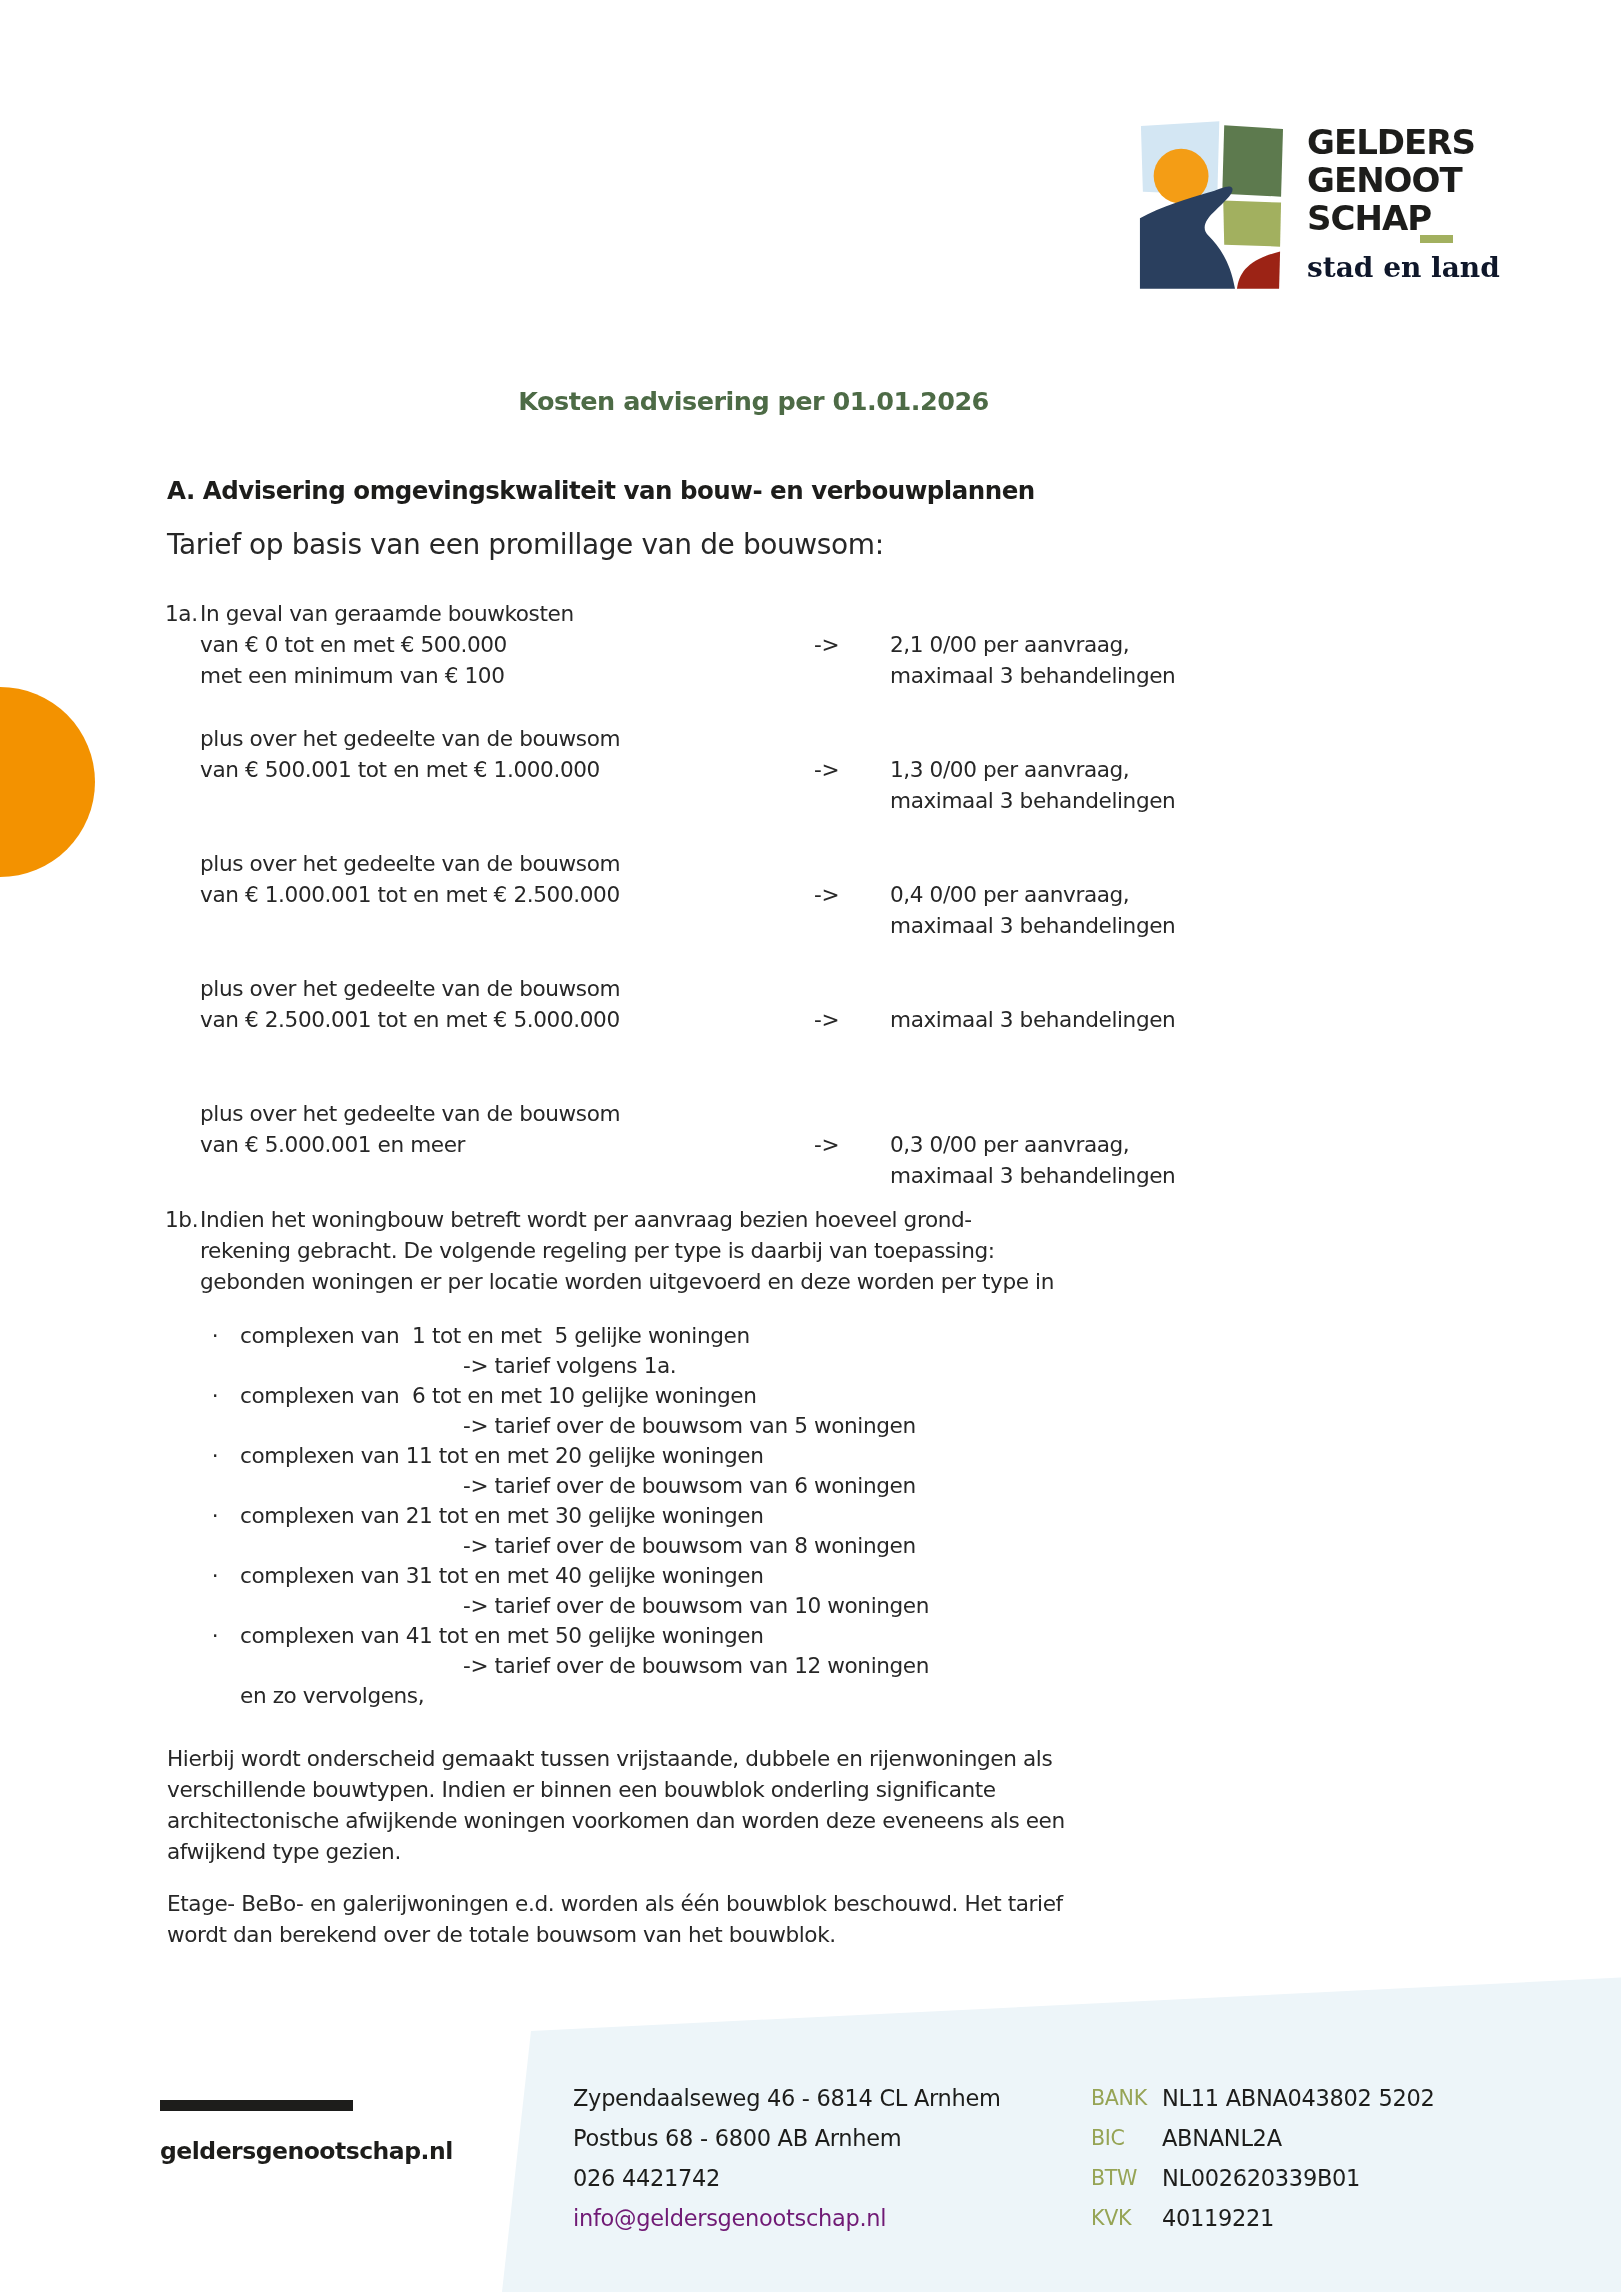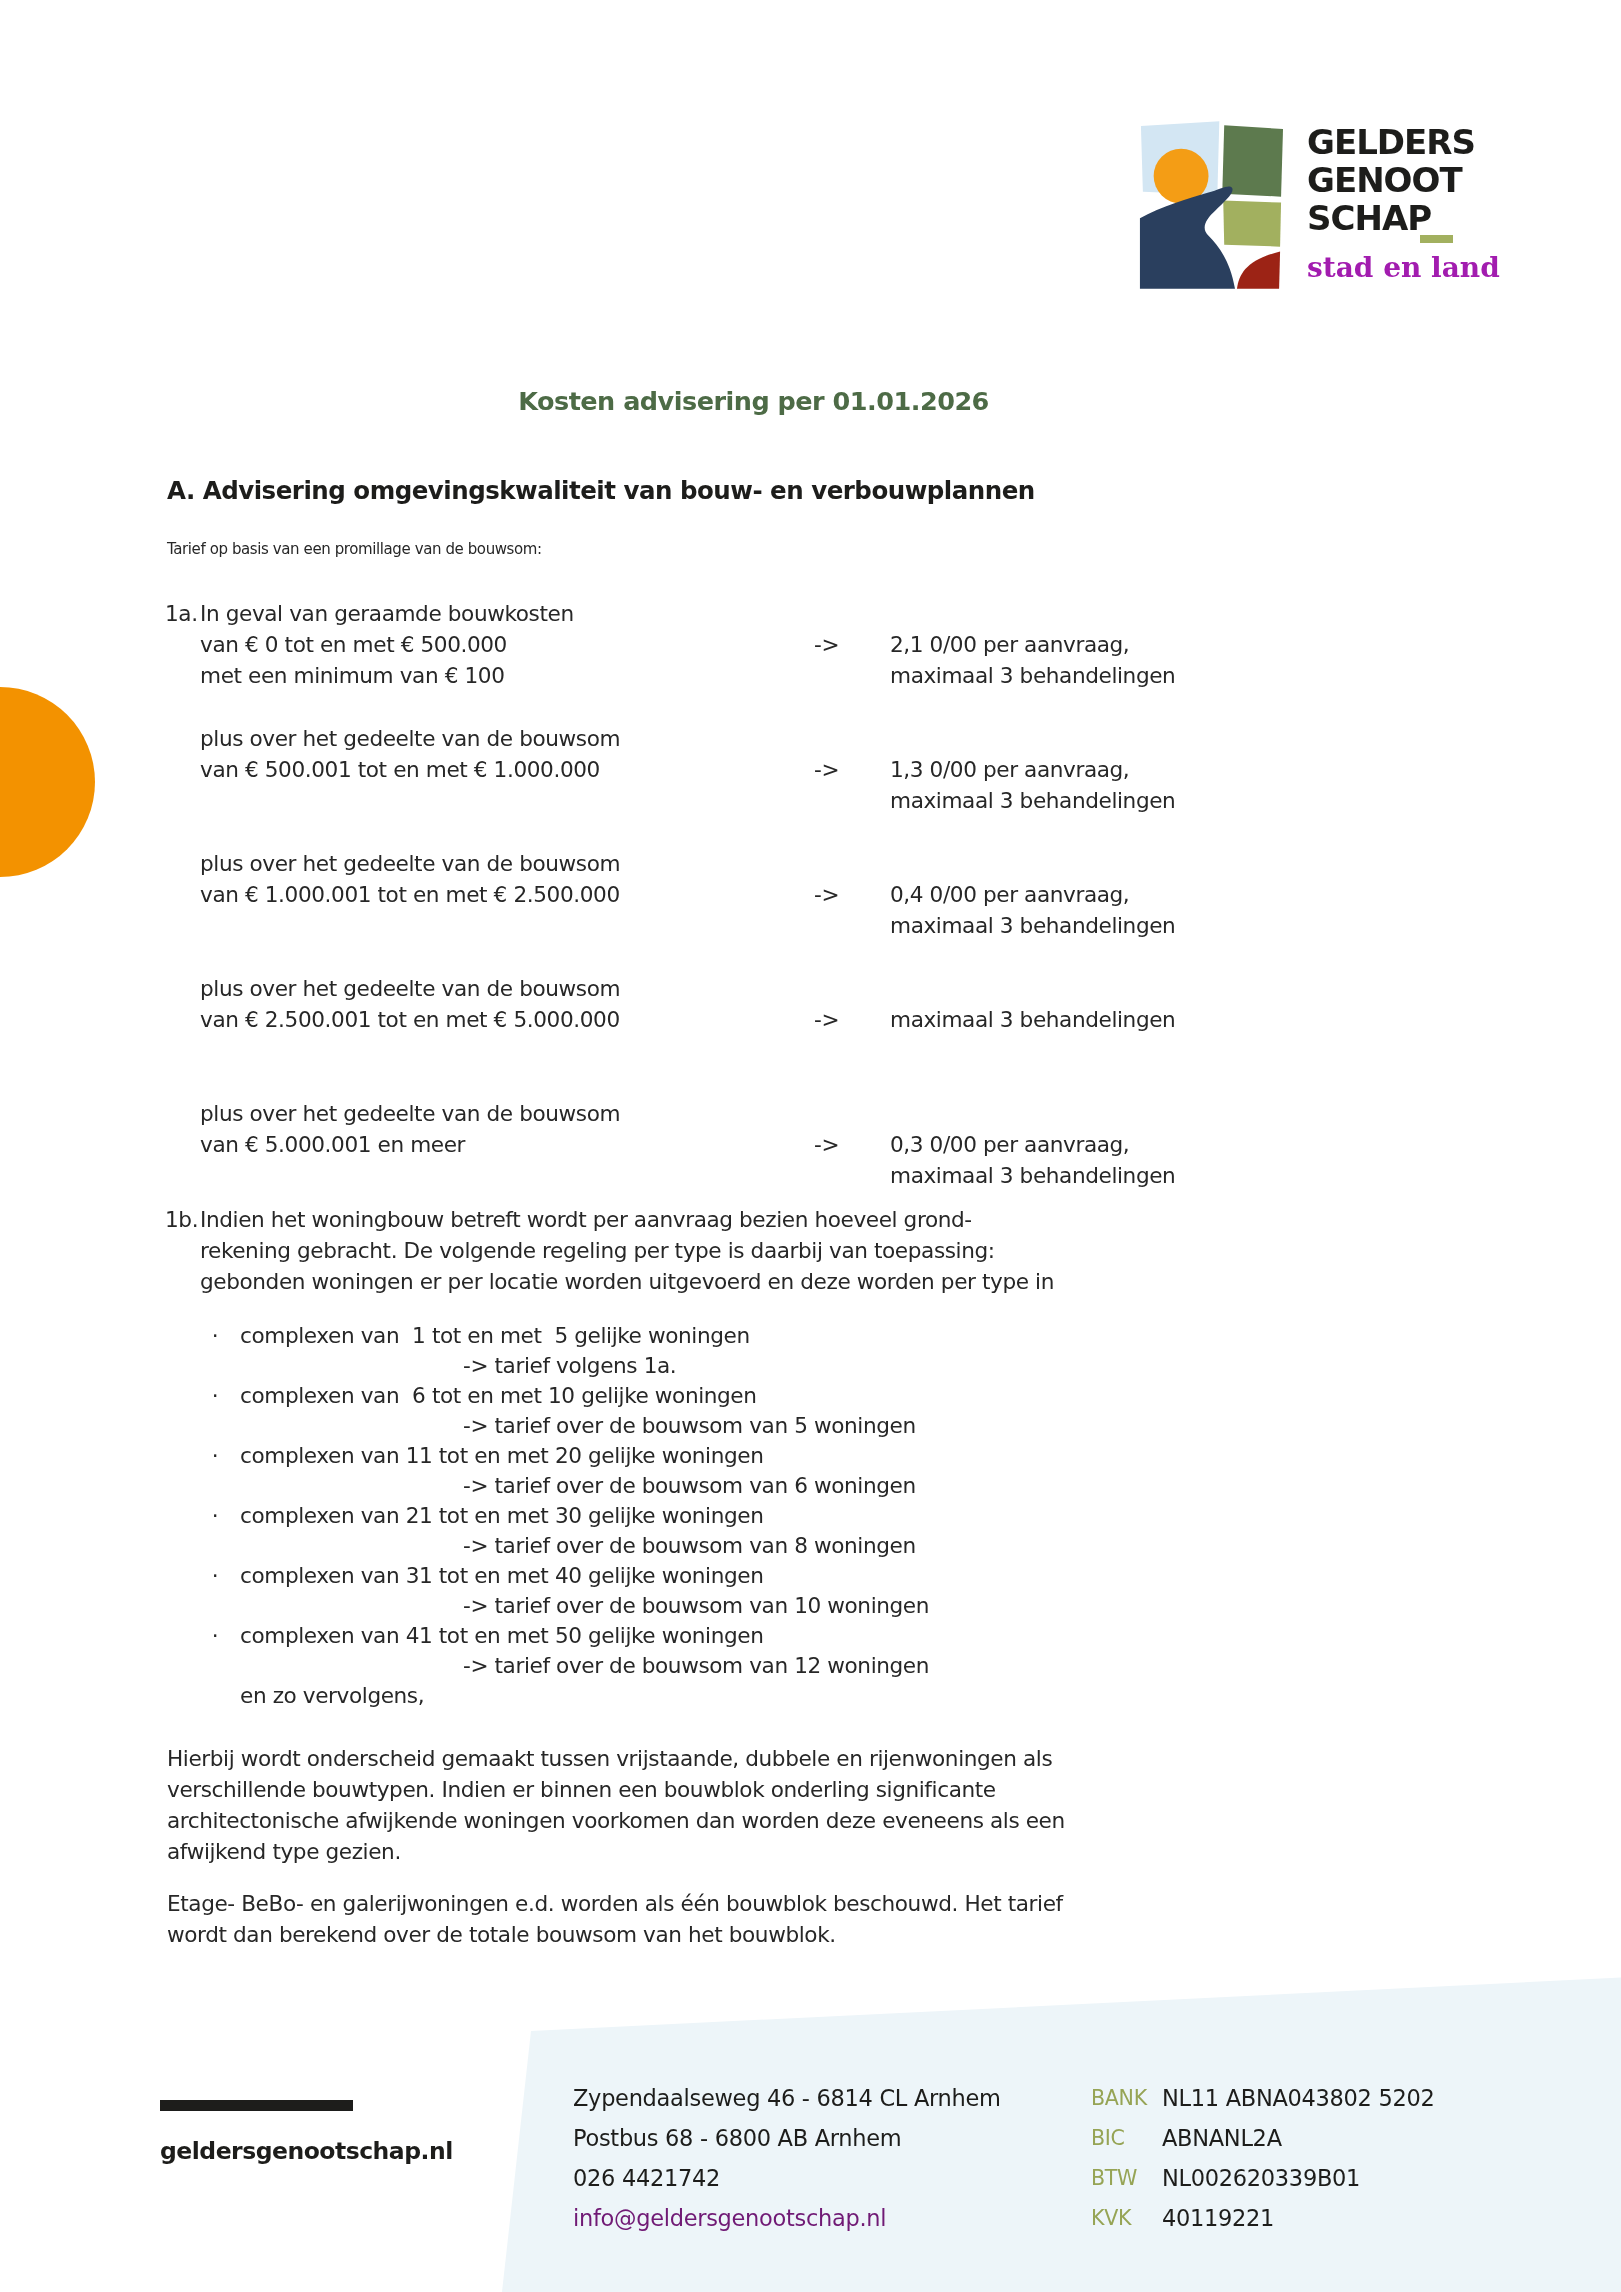--- a/index.html
+++ b/index.html
@@ -15,37 +15,37 @@
   .logo-graphic{position:absolute;left:1137px;top:120px;width:147px;height:170px;}
   .logo-wordmark{
     position:absolute;left:1307px;top:123px;
     font-size:34px;font-weight:800;line-height:38px;letter-spacing:-1px;
     color:#1d1d1b;
   }
   .logo-dash{position:absolute;left:1420px;top:235px;width:33px;height:7.8px;background:#a2b05f;}
   .logo-tagline{
     position:absolute;left:1307px;top:251px;
     font-family:"DejaVu Serif", serif;
-    font-size:28px;color:#a21caf;font-weight:600;
+    font-size:28px;color:#0f172a;font-weight:600;
   }
   
   .doc-title{
     position:absolute;left:0;top:386px;width:1507px;
     text-align:center;
     font-size:25.5px;font-weight:bold;letter-spacing:-0.5px;
     color:#4d6b46;
   }
   .section-heading{
     position:absolute;left:167px;top:476px;
     font-size:24.5px;font-weight:bold;letter-spacing:-0.5px;
     color:#1d1d1b;
   }
   .section-intro{
-    position:absolute;left:167px;top:540px;
-    font-size:15px;letter-spacing:-0.4px;
+    position:absolute;left:167px;top:528px;
+    font-size:28px;letter-spacing:-0.4px;
   }
   
   .numbered-block{position:absolute;left:165px;width:1304px;font-size:21.6px;letter-spacing:-0.4px;}
   .block-1a{top:598px;}
   .block-1b{top:1204px;}
   .block-label{position:absolute;left:0;top:0;line-height:31px;}
   .block-content{margin-left:35px;line-height:31px;}
   .tariff-row{display:grid;grid-template-columns:614px 76px 1fr;min-height:94px;margin-bottom:31px;}
   .tariff-row .left{line-height:31px;}
   .tariff-row .arrow{line-height:31px;margin-top:31px;}

